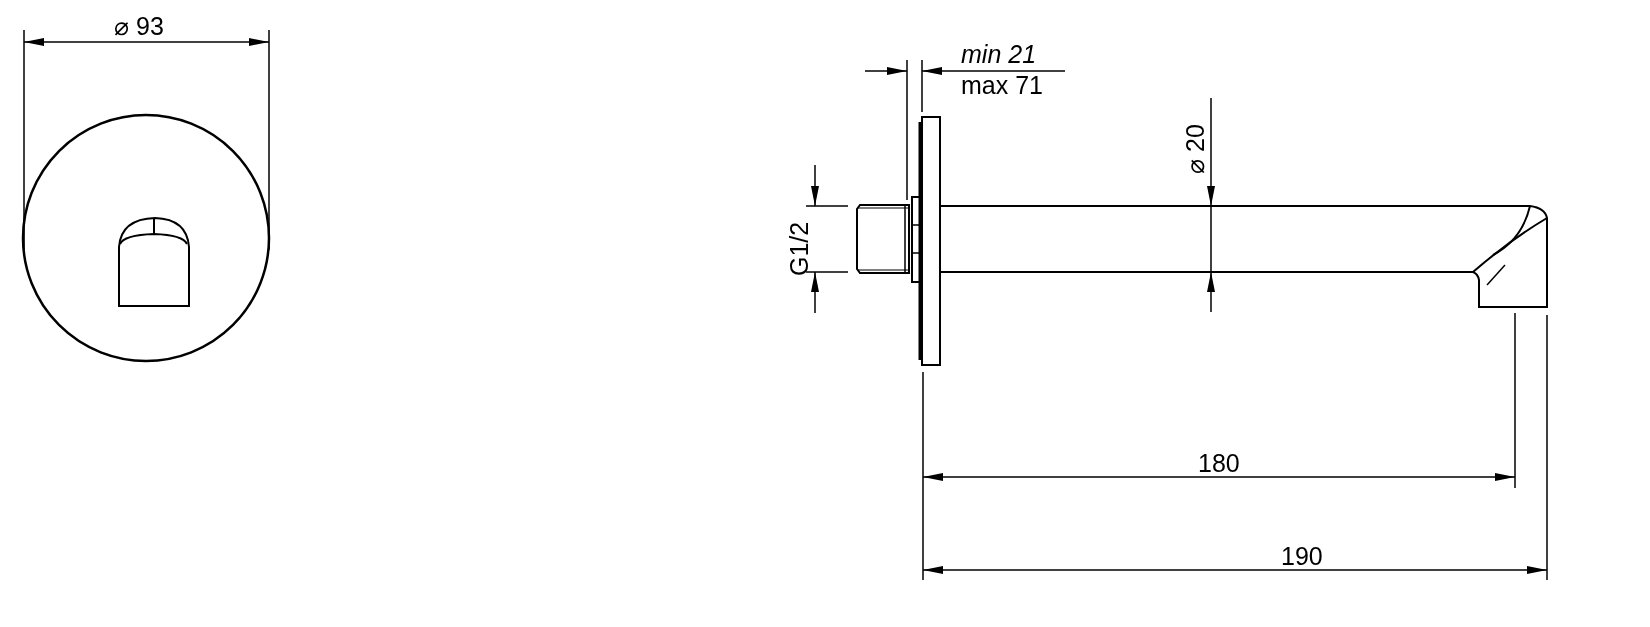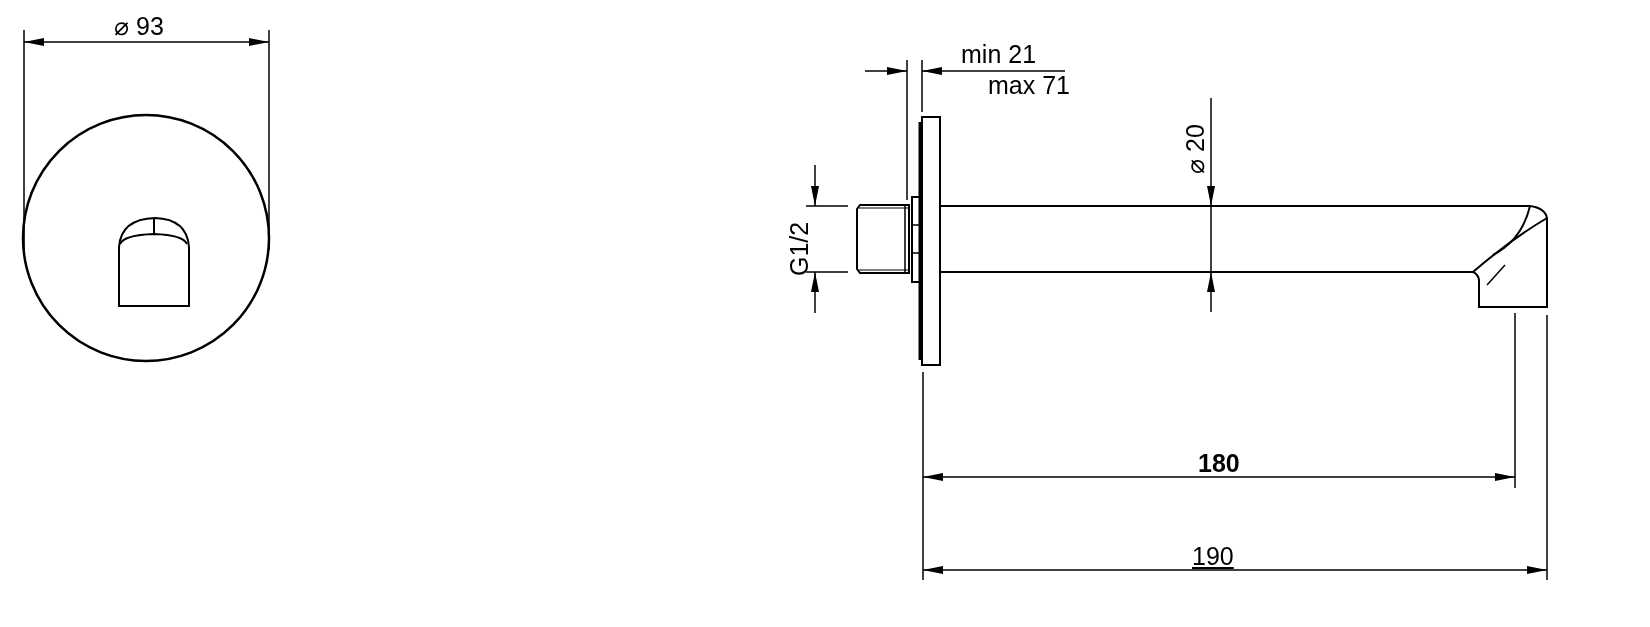--- a/index.html
+++ b/index.html
@@ -76,18 +76,18 @@
 
     <line x1="923" y1="372" x2="923" y2="580" stroke-width="1.5"></line>
     <line x1="1515" y1="313" x2="1515" y2="488" stroke-width="1.5"></line>
     <line x1="1547" y1="315" x2="1547" y2="580" stroke-width="1.5"></line>
     <line x1="923" y1="477" x2="1515" y2="477" stroke-width="1.5" marker-start="url(#arr)" marker-end="url(#arr)"></line>
     <line x1="923" y1="570" x2="1547" y2="570" stroke-width="1.5" marker-start="url(#arr)" marker-end="url(#arr)"></line>
   </g>
 </svg>
 
 <div class="dimtext" style="left:114px; top:14px;">⌀ 93</div>
-<div class="dimtext" style="left:961px; top:42px;">min 21</div>
-<div class="dimtext" style="left:988px; top:73px;">max 71</div>
+<div class="dimtext" style="left:961px; top:42px;font-style:italic;">min 21</div>
+<div class="dimtext" style="left:961px; top:73px;">max 71</div>
 <div class="dimtext vert" style="left:787px; top:276px;">G1/2</div>
 <div class="dimtext vert" style="left:1183px; top:174px;">⌀ 20</div>
-<div class="dimtext" style="left:1198px; top:451px;font-weight:bold;">180</div>
-<div class="dimtext" style="left:1192px; top:544px;text-decoration:underline;">190</div>
+<div class="dimtext" style="left:1198px; top:451px;">180</div>
+<div class="dimtext" style="left:1281px; top:544px;">190</div>
 
 </body></html>

